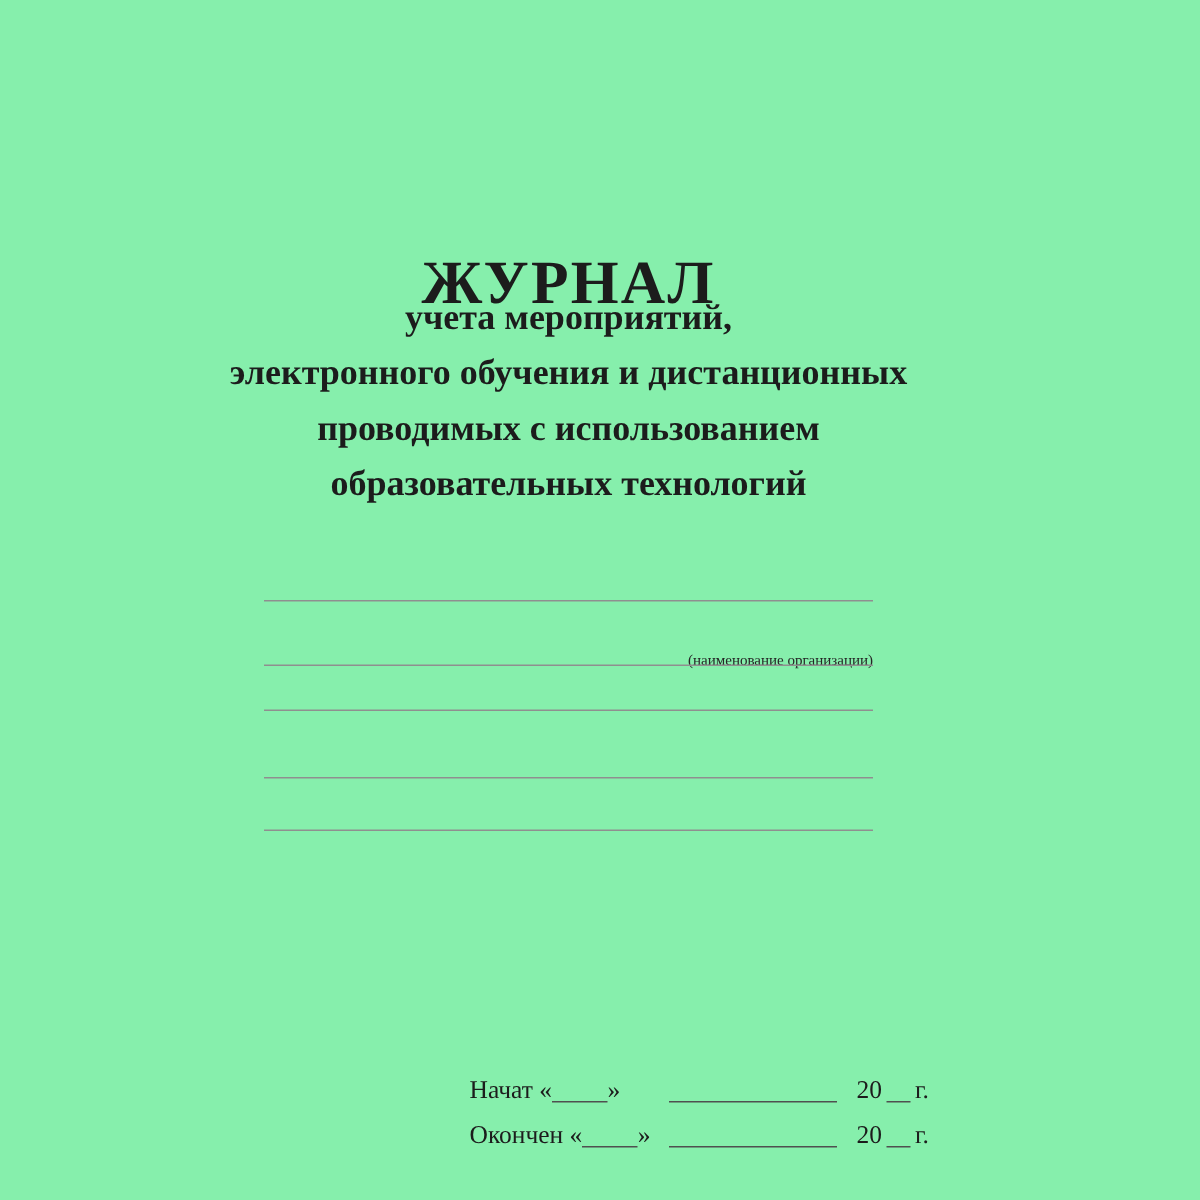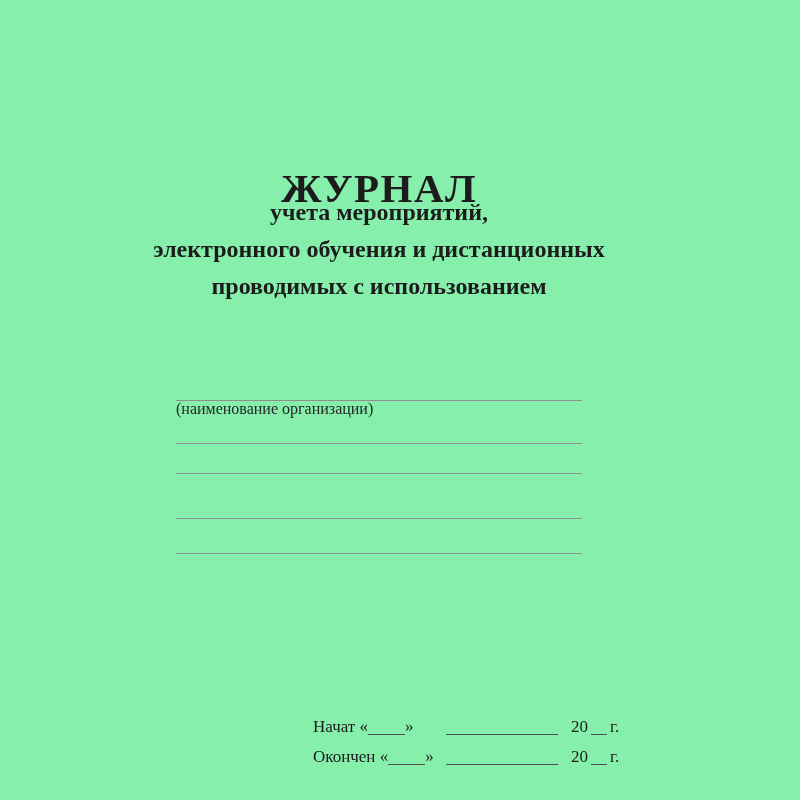--- a/index.html
+++ b/index.html
@@ -37,24 +37,25 @@
     position: absolute;
     left: 176px;
     width: 406px;
     height: 0;
     border-top: 1.5px solid #8f8f8f;
   }
   .fcaption {
     position: absolute;
     left: 176px;
     width: 406px;
-    text-align: left;
-    font-size: 16px;
+    text-align: right;
+    font-size: 10px;
     line-height: 13px;
     color: #262626;
+    margin-top: 32px;
   }
   .frow {
     position: absolute;
     left: 313px;
     width: 330px;
     height: 22px;
     line-height: 22px;
     font-size: 17px;
     white-space: nowrap;
   }
@@ -80,20 +81,21 @@
 <body>
 
 <div class="page">
 
   <h1 class="title">ЖУРНАЛ</h1>
 
   <div class="subtitle">
     <div>учета мероприятий,</div>
     <div>электронного обучения и дистанционных</div>
     <div>проводимых с использованием</div>
+    <div>образовательных технологий</div>
   </div>
 
   <div class="fline" style="top:400px"></div>
   <div class="fcaption" style="top:402px">(наименование организации)</div>
   <div class="fline" style="top:443px"></div>
 
   <div class="fline" style="top:473px"></div>
   <div class="fline" style="top:518px"></div>
   <div class="fline" style="top:553px"></div>
 

